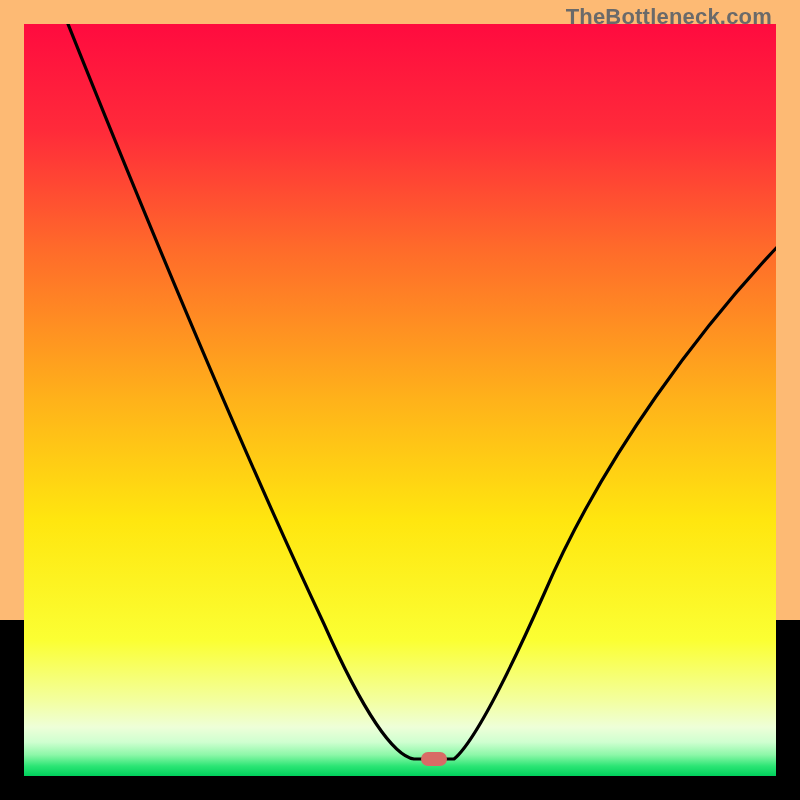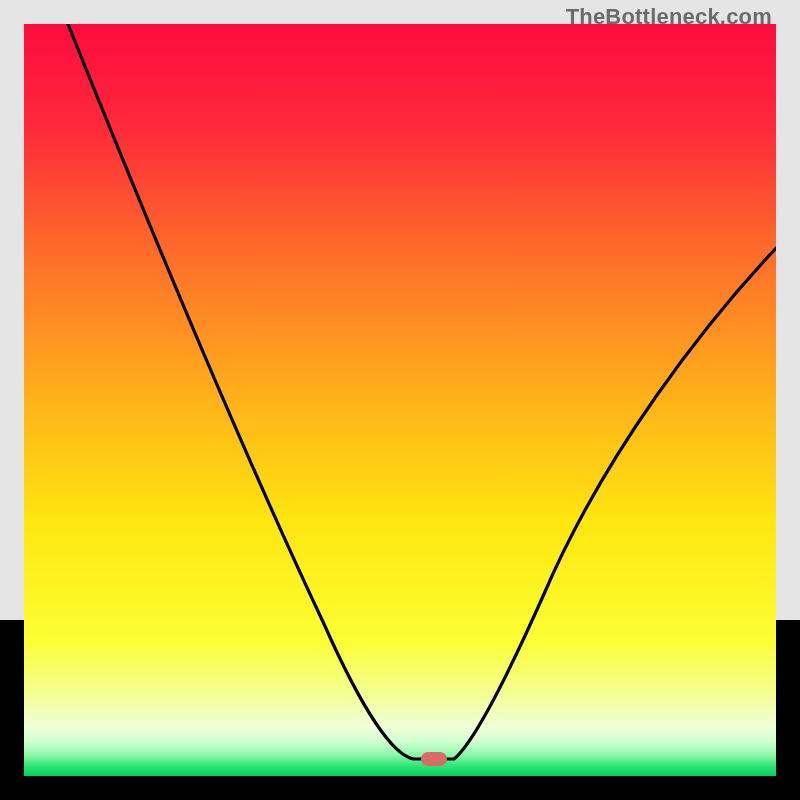--- a/index.html
+++ b/index.html
@@ -7,21 +7,21 @@
     padding: 0;
     width: 800px;
     height: 800px;
     background: #000;
     overflow: hidden;
   }
   .frame {
     position: relative;
     width: 800px;
     height: 620px;
-    background: #e5e5e5;
+    background: #fdba74;
   }
   .plot-area {
     position: absolute;
     left: 24px;
     top: 24px;
     width: 752px;
     height: 752px;
     overflow: hidden;
   }
   .gradient {

